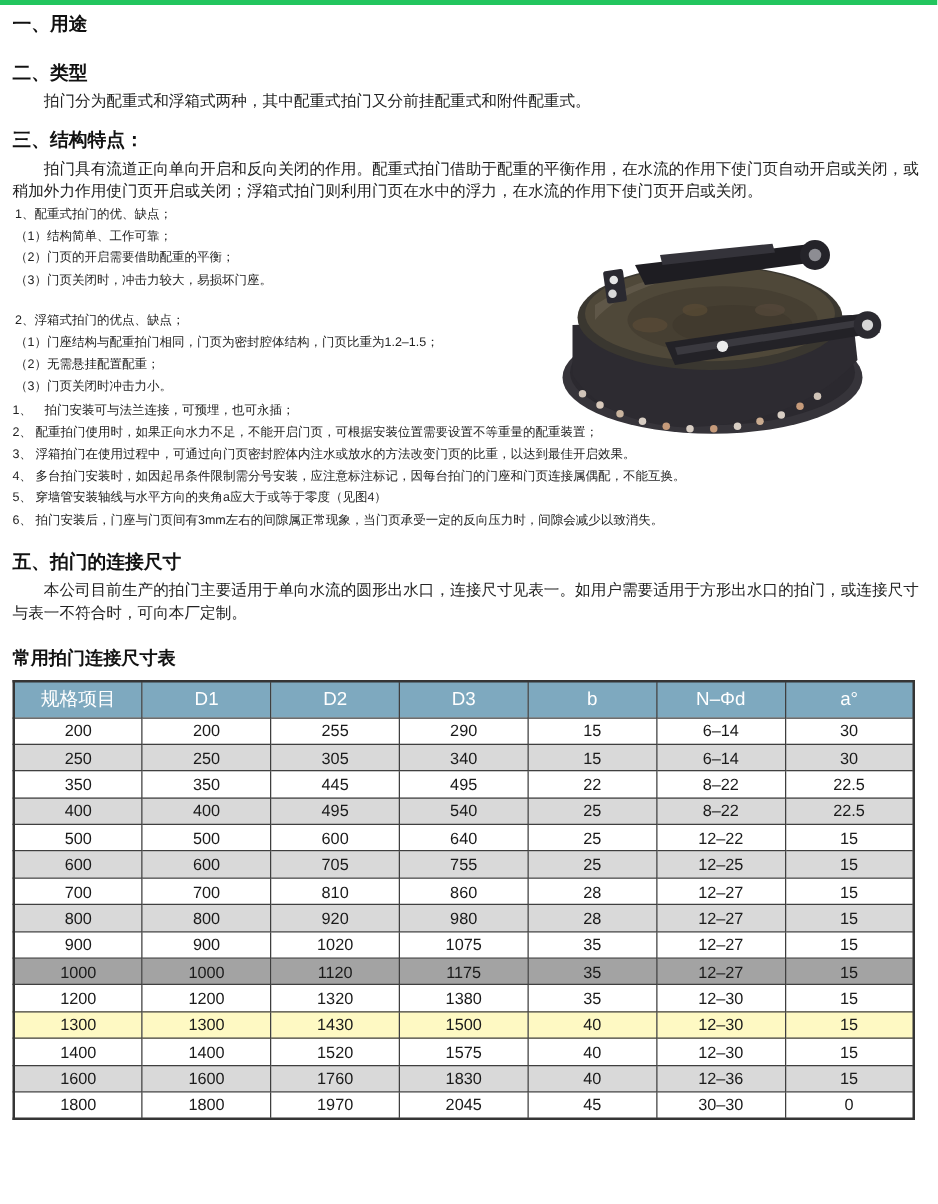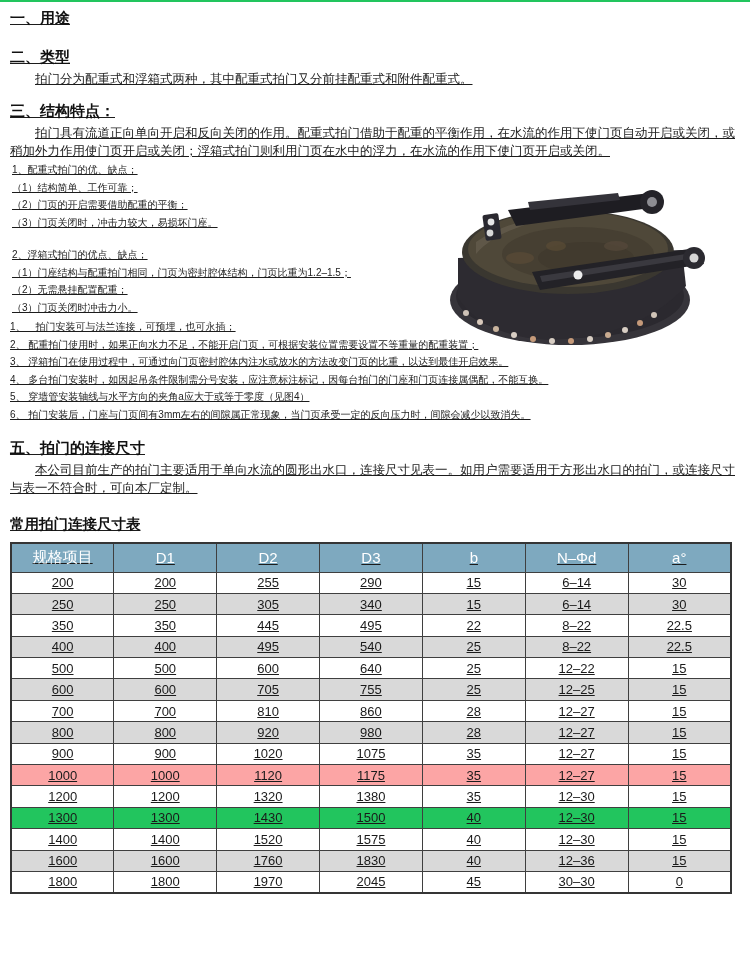--- a/index.html
+++ b/index.html
@@ -8,22 +8,21 @@
     background: #ffffff;
     color: #1c1c1c;
     font-family: "Liberation Sans", "DejaVu Sans", sans-serif;
     overflow: hidden;
   }
   .page {
     position: relative;
     width: 750px;
     height: 912px;
     padding: 0 10px;
-    border-top: 2px solid #22c55e;
-    text-decoration: underline;
+    border-top: 4px solid #22c55e;
   }
   .sec-heading {
     font-size: 15px;
     font-weight: bold;
     color: #111;
     line-height: 20px;
   }
   .body-text {
     font-size: 12.5px;
     line-height: 18px;
@@ -210,39 +209,39 @@
         </tr>
         <tr>
           <td>900</td>
           <td>900</td>
           <td>1020</td>
           <td>1075</td>
           <td>35</td>
           <td>12–27</td>
           <td>15</td>
         </tr>
-        <tr style="background: #fca5a5; margin-top: 32px;">
+        <tr style="background: #a3a3a3; margin-top: 32px;">
           <td>1000</td>
           <td>1000</td>
           <td>1120</td>
           <td>1175</td>
           <td>35</td>
           <td>12–27</td>
           <td>15</td>
         </tr>
         <tr>
           <td>1200</td>
           <td>1200</td>
           <td>1320</td>
           <td>1380</td>
           <td>35</td>
           <td>12–30</td>
           <td>15</td>
         </tr>
-        <tr style="background: #22c55e;">
+        <tr style="background: #fef9c3;">
           <td>1300</td>
           <td>1300</td>
           <td>1430</td>
           <td>1500</td>
           <td>40</td>
           <td>12–30</td>
           <td>15</td>
         </tr>
         <tr>
           <td>1400</td>

